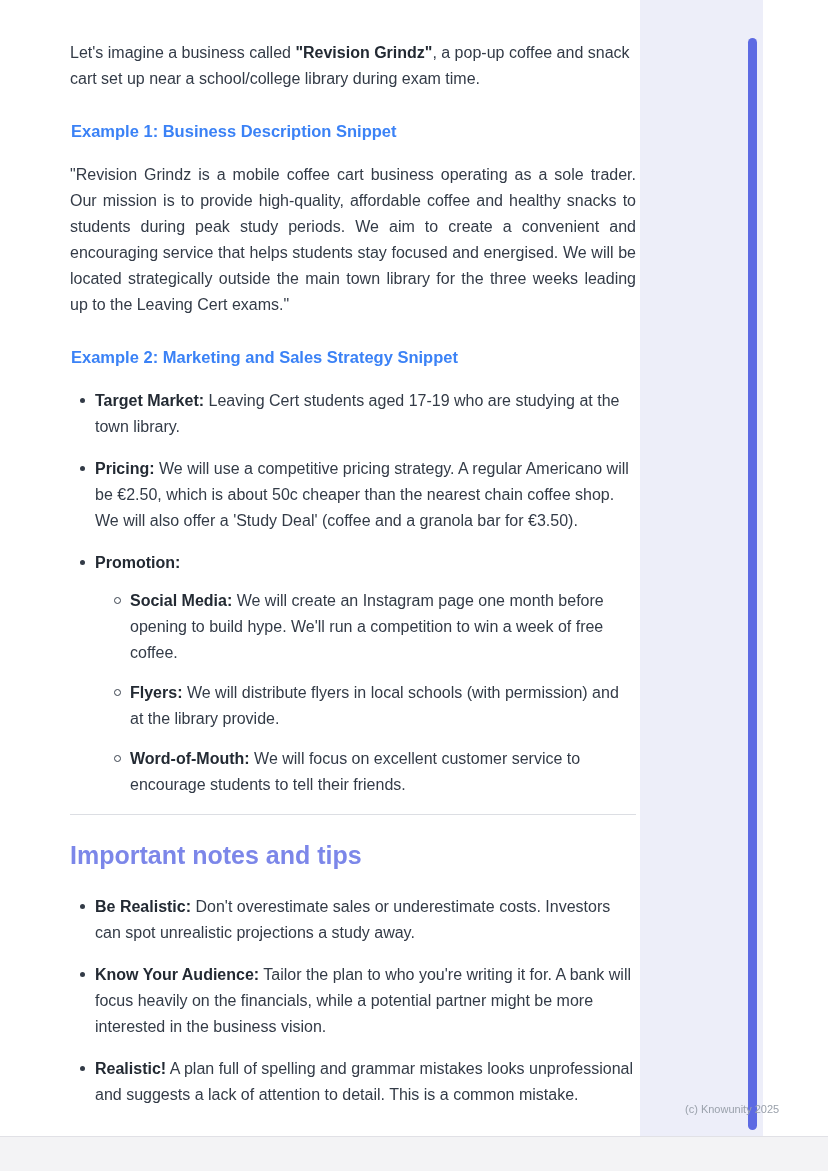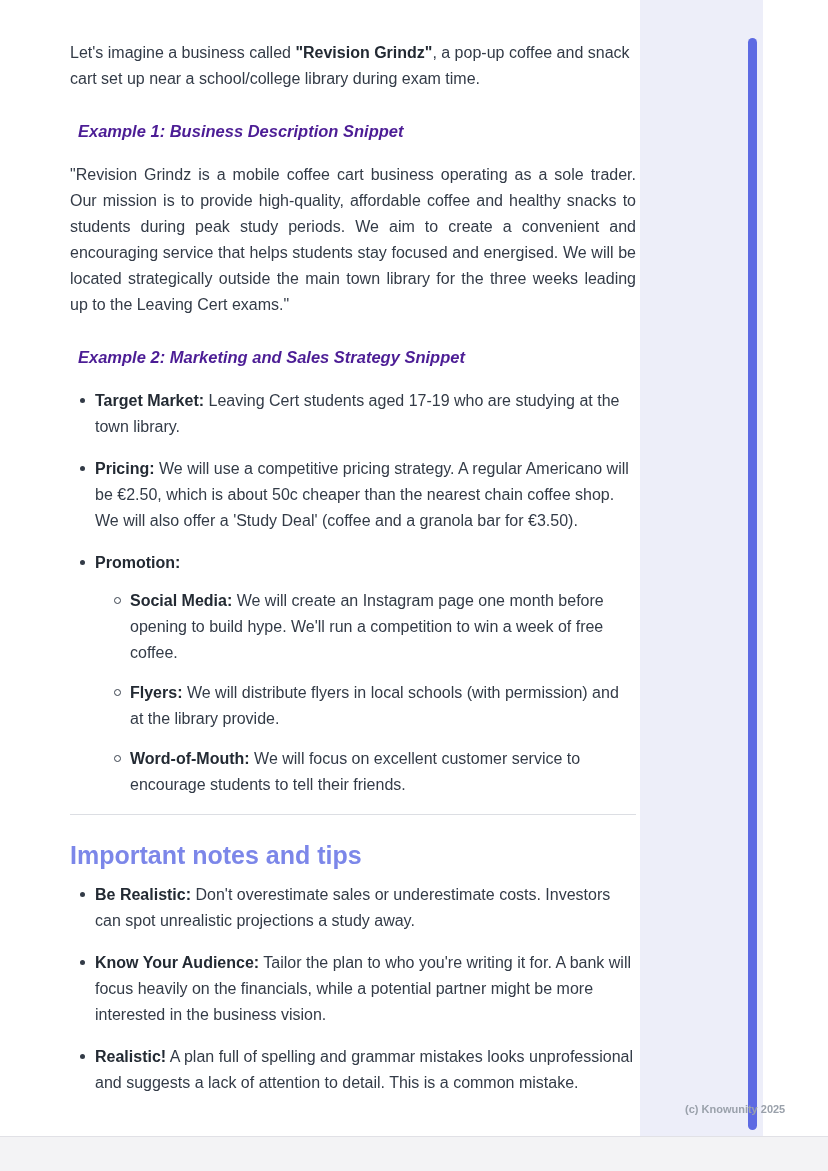--- a/index.html
+++ b/index.html
@@ -35,48 +35,46 @@
     background: #f3f3f5;
     border-top: 1px solid #e1e1e6;
   }
   .copyright {
     position: absolute;
     left: 685px; top: 1102px;
     font-size: 11px;
     line-height: 14px;
     color: #9aa1ab;
     white-space: nowrap;
-    font-weight: bold;
   }
   
   .content {
     position: absolute;
     left: 70px; top: 40px;
     width: 566px;
     font-size: 16px;
     line-height: 26px;
     color: #333b47;
   }
   .para { margin: 0 0 26px 0; }
   .justify { text-align: justify; }
   .b { font-weight: 700; color: #232a33; }
   .sub-heading {
     font-size: 16.5px;
     line-height: 26px;
     font-weight: 700;
-    color: #4c1d95;
-    margin: 0 0 18px 8px;
-    font-style: italic;
+    color: #3b82f6;
+    margin: 0 0 18px 1px;
   }
   .big-heading {
     font-size: 25px;
     line-height: 30px;
     font-weight: 700;
     color: #7c87e9;
-    margin: 25px 0 12px 0;
+    margin: 25px 0 24px 0;
   }
   ul.bullets { list-style: none; margin: 0 0 0 0; }
   ul.bullets > li {
     position: relative;
     padding-left: 25px;
     margin-bottom: 16px;
   }
   ul.bullets > li::before {
     content: '';
     position: absolute;

